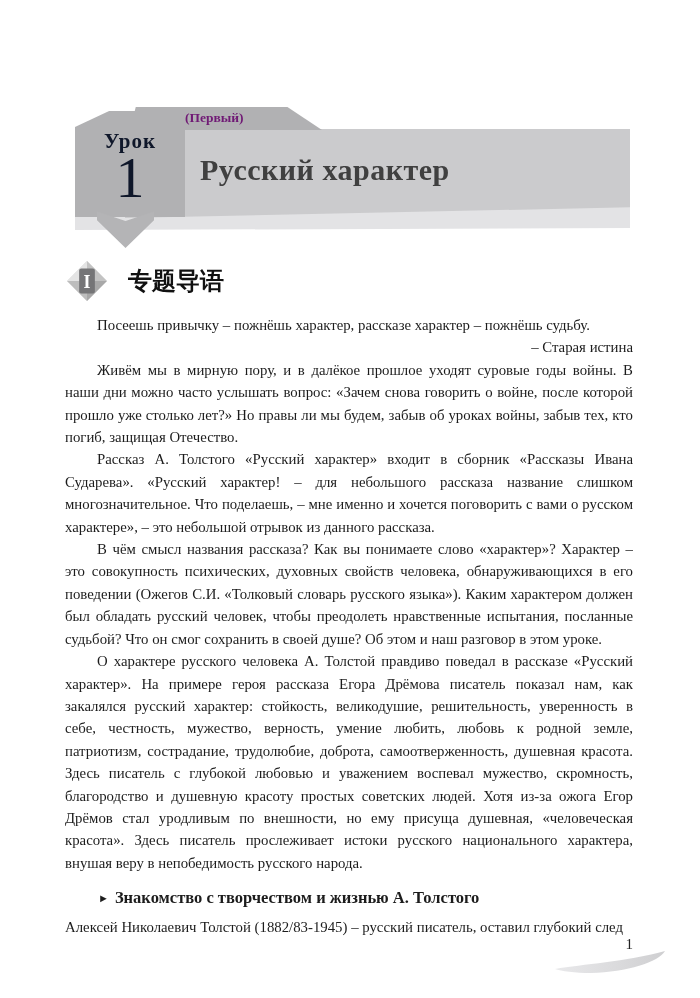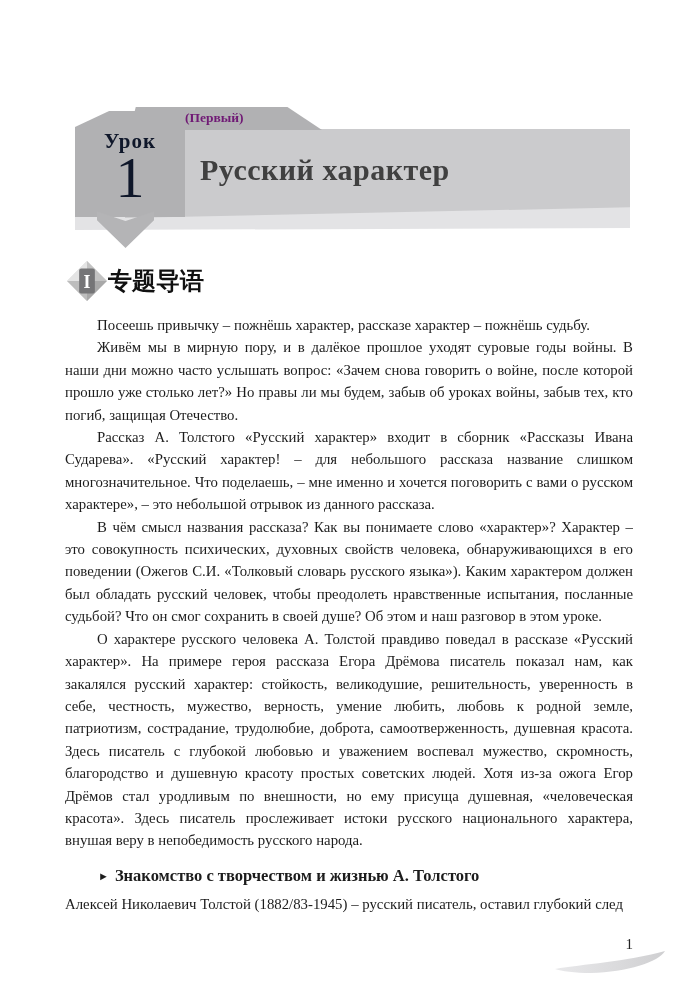--- a/index.html
+++ b/index.html
@@ -45,21 +45,21 @@
   .hdr-arrow {
     position:absolute; left:97px; top:210px; width:57px; height:38px;
     background:var(--arrow-gray,#b4b4b6);
     clip-path:polygon(0% 4%, 50% 29%, 100% 4%, 100% 27%, 50% 100%, 0% 27%);
   }
 
   
   .section-head { position:absolute; left:66px; top:259px; height:44px; display:flex; align-items:center; }
   .gem { width:42px; height:42px; }
   .section-cn {
-    margin-left:0; font-size:24px; font-weight:bold; color:#111;
+    margin-left:20px; font-size:24px; font-weight:bold; color:#111;
     font-family:"Liberation Sans","DejaVu Sans",sans-serif;
   }
 
   
   .content {
     position:absolute; left:65px; top:314px; width:568px;
     font-size:14.8px; line-height:22.4px; text-align:justify;
   }
   .content h3 {
     font-size:16.5px; line-height:22.4px; font-weight:bold;
@@ -103,20 +103,21 @@
       <polygon points="1,20 20,20 20,39" fill="#bdbdbd"></polygon>
       <polygon points="20,1 1,20 20,20" fill="#e4e4e4"></polygon>
       <rect x="12.5" y="8" width="15" height="24" rx="2" fill="#757577"></rect>
       <text x="20" y="27" text-anchor="middle" font-family="Liberation Serif, DejaVu Serif, serif" font-size="17" font-weight="bold" fill="#ffffff">I</text>
     </svg>
     <div class="section-cn">专题导语</div>
   </div>
 
   <div class="content">
     <p class="indented">Посеешь привычку – пожнёшь характер, рассказе характер – пожнёшь судьбу.</p>
+    <p class="attribution">– Старая истина</p>
     <p class="indented">Живём мы в мирную пору, и в далёкое прошлое уходят суровые годы войны. В наши дни можно часто услышать вопрос: «Зачем снова говорить о войне, после которой прошло уже столько лет?» Но правы ли мы будем, забыв об уроках войны, забыв тех, кто погиб, защищая Отечество.</p>
     <p class="indented">Рассказ А. Толстого «Русский характер» входит в сборник «Рассказы Ивана Сударева». «Русский характер! – для небольшого рассказа название слишком многозначительное. Что поделаешь, – мне именно и хочется поговорить с вами о русском характере», – это небольшой отрывок из данного рассказа.</p>
     <p class="indented">В чём смысл названия рассказа? Как вы понимаете слово «характер»? Характер – это совокупность психических, духовных свойств человека, обнаруживающихся в его поведении (Ожегов С.И. «Толковый словарь русского языка»). Каким характером должен был обладать русский человек, чтобы преодолеть нравственные испытания, посланные судьбой? Что он смог сохранить в своей душе? Об этом и наш разговор в этом уроке.</p>
     <p class="indented">О характере русского человека А. Толстой правдиво поведал в рассказе «Русский характер». На примере героя рассказа Егора Дрёмова писатель показал нам, как закалялся русский характер: стойкость, великодушие, решительность, уверенность в себе, честность, мужество, верность, умение любить, любовь к родной земле, патриотизм, сострадание, трудолюбие, доброта, самоотверженность, душевная красота. Здесь писатель с глубокой любовью и уважением воспевал мужество, скромность, благородство и душевную красоту простых советских людей. Хотя из-за ожога Егор Дрёмов стал уродливым по внешности, но ему присуща душевная, «человеческая красота». Здесь писатель прослеживает истоки русского национального характера, внушая веру в непобедимость русского народа.</p>
     <h3 class="second">
       <span class="tri">►</span><span>Знакомство с творчеством и жизнью А. Толстого</span>
     </h3>
     <p>Алексей Николаевич Толстой (1882/83-1945) – русский писатель, оставил глубокий след</p>
   </div>
 

